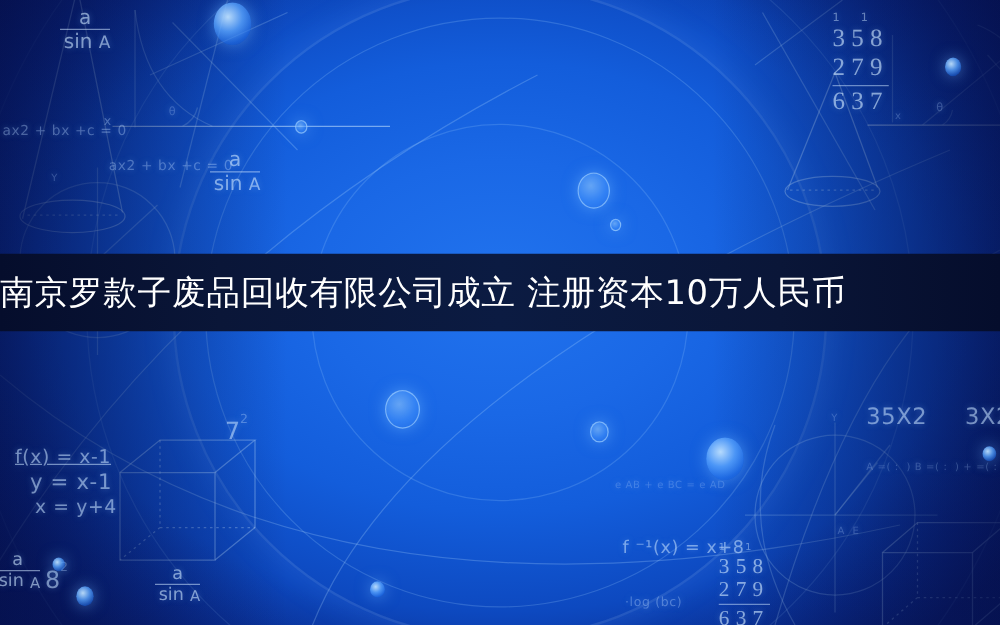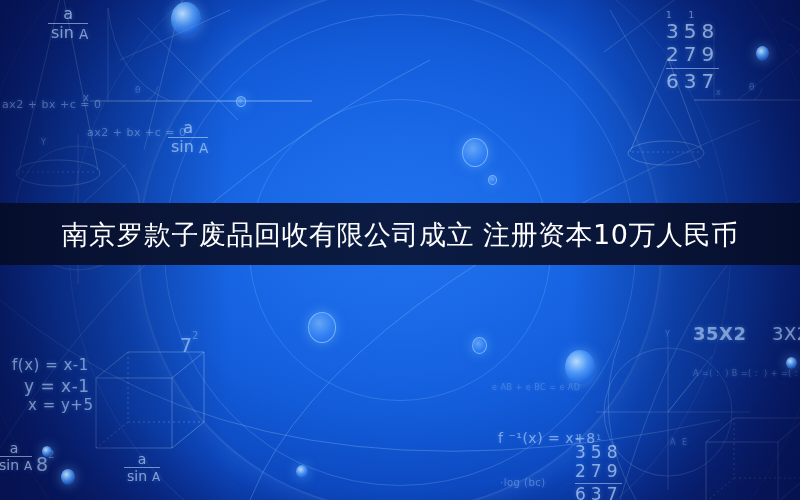--- a/index.html
+++ b/index.html
@@ -102,21 +102,21 @@
   
   .sub-stack {
     position: absolute;
     color: rgba(208,232,255,0.62);
     font-family: "DejaVu Sans", sans-serif;
     line-height: 1.14;
     pointer-events: none;
     text-shadow: 0 0 5px rgba(130,185,255,0.35);
   }
   .sub-stack .carry { font-size: 0.45em; opacity: 0.75; letter-spacing: 7px; }
-  .sub-stack .rowd { letter-spacing: 5px; }
+  .sub-stack .rowd { letter-spacing: 5px; font-family: Liberation Serif, serif; }
   .sub-stack .rule { height: 1px; background: rgba(205,230,255,0.5); margin: 2px 0 1px; }
 
   
   .art { position: absolute; pointer-events: none; overflow: visible; }
   .ln { stroke: rgba(175,215,255,0.40); stroke-width: 1; fill: none; }
   .ln-soft { stroke: rgba(175,215,255,0.26); stroke-width: 1; fill: none; }
   .ln-dot { stroke: rgba(175,215,255,0.38); stroke-width: 1; fill: none; stroke-dasharray: 2 3; }
   .ln-bright { stroke: rgba(200,230,255,0.55); stroke-width: 1; fill: none; }
 
   
@@ -143,21 +143,20 @@
   #caption-band {
     position: absolute;
     left: 0;
     top: 203px;
     width: 800px;
     height: 62px;
     background: linear-gradient(to right,
       #050d2c 0%, #0a1638 22%, #0b1b42 50%, #0a1638 78%, #050d2c 100%);
     display: flex;
     align-items: center;
-    justify-content: center;
   }
   #caption-text {
     color: #ffffff;
     font-size: 27px;
     line-height: 1;
     letter-spacing: 0.5px;
     font-family: "DejaVu Sans", "Liberation Sans", sans-serif;
     white-space: nowrap;
   }
 </style>
@@ -251,40 +250,40 @@
     <path class="ln-soft" d="M 0 300 Q 260 520 720 420"></path>
   </svg>
 
   <div class="bg-corner-l"></div>
   <div class="bg-corner-r"></div>
   <div class="bg-vignette"></div>
 
   <div id="formula-layer">
       <div class="math dim" style="left: 2px; top: 98px; font-size: 11px;">ax2 + bx +c = 0</div>
       <div class="math dim" style="left: 87px; top: 126px; font-size: 11px;">ax2 + bx +c = 0</div>
-      <div class="math" style="left: 12px; top: 356px; font-size: 15px;">f(x) = x-1</div>
+      <div class="math" style="left: 12px; top: 356px; font-size: 15px; text-decoration: underline;">f(x) = x-1</div>
       <div class="math" style="left: 24px; top: 376px; font-size: 17px;">y = x-1</div>
-      <div class="math" style="left: 28px; top: 396px; font-size: 15px;">x = y+5</div>
+      <div class="math" style="left: 28px; top: 396px; font-size: 15px;">x = y+4</div>
       <div class="math" style="left: 498px; top: 430px; font-size: 14px;">f ⁻¹(x) = x+8</div>
       <div class="math dim" style="left: 500px; top: 477px; font-size: 10px;">·log (bc)</div>
       <div class="math dim2" style="left: 492px; top: 383px; font-size: 8px;">e AB + e BC = e AD</div>
       <div class="math dim2" style="left: 693px; top: 369px; font-size: 8px; text-align: center;">A =( :  ) B =( :  ) + =( :</div>
       <div class="math" style="left: 36px; top: 453px; font-size: 19px;">8</div>
       <div class="math dim" style="left: 48px; top: 449px; font-size: 10px;">2</div>
       <div class="math" style="left: 180px; top: 334px; font-size: 19px;">7</div>
       <div class="math dim" style="left: 192px; top: 330px; font-size: 10px;">2</div>
-      <div class="math" style="left: 693px; top: 323px; font-size: 18px; font-weight: bold;">35X2</div>
+      <div class="math" style="left: 693px; top: 323px; font-size: 18px;">35X2</div>
       <div class="math" style="left: 772px; top: 323px; font-size: 18px;">3X2</div>
       <div class="math dim" style="left: 83px; top: 92px; font-size: 10px;">x</div>
       <div class="math dim2" style="left: 716px; top: 88px; font-size: 8px;">x</div>
       <div class="math dim2" style="left: 41px; top: 138px; font-size: 8px;">Y</div>
       <div class="math dim2" style="left: 665px; top: 330px; font-size: 8px;">Y</div>
       <div class="math dim2" style="left: 749px; top: 82px; font-size: 9px;">θ</div>
       <div class="math dim2" style="left: 135px; top: 85px; font-size: 9px;">θ</div>
-      <div class="math dim2" style="left: 670px; top: 438px; font-size: 8px;">A  E</div>
+      <div class="math dim2" style="left: 670px; top: 420px; font-size: 8px;">A  E</div>
       <div class="frac" style="left: 48px; top: 6px; font-size: 16px;">
         <div class="num">a</div>
         <div class="bar"></div>
         <div style="display: flex; align-items: flex-end;">
           <span class="den">sin</span>
           <span class="lbl" style="font-size: 0.85em; margin-left: 2px;">A</span>
         </div>
       </div>
       <div class="frac" style="left: 168px; top: 120px; font-size: 16px;">
         <div class="num">a</div>

